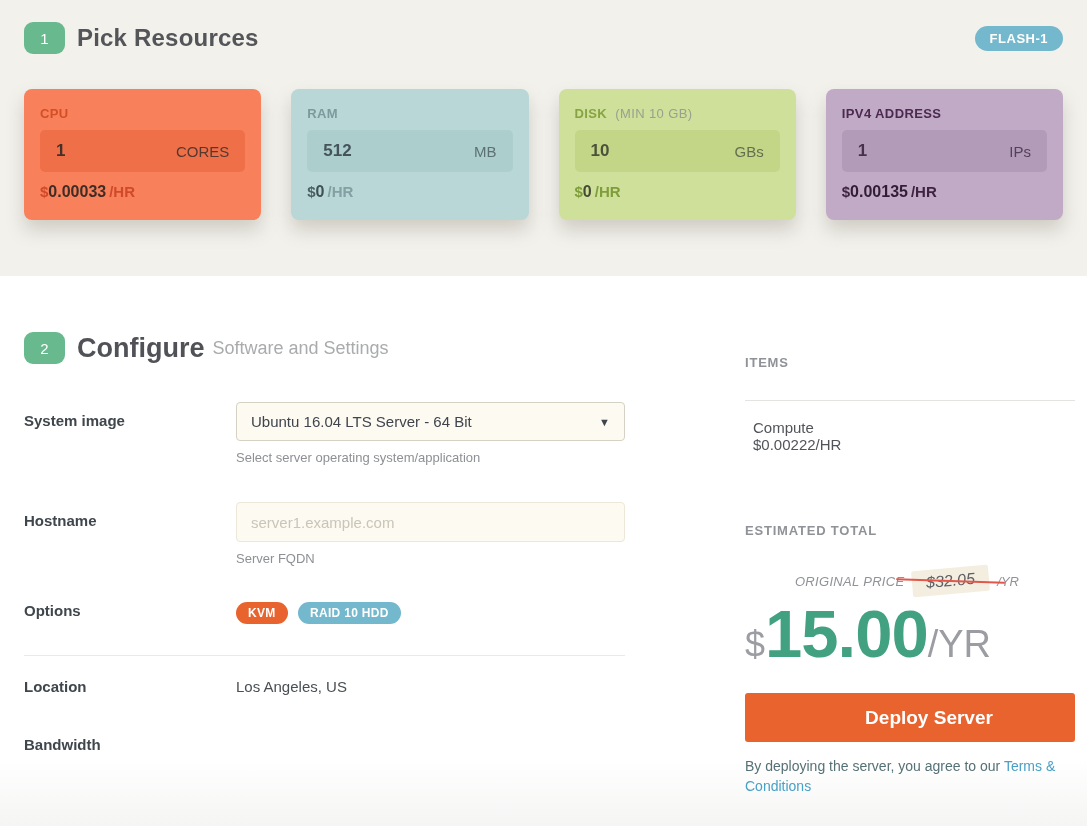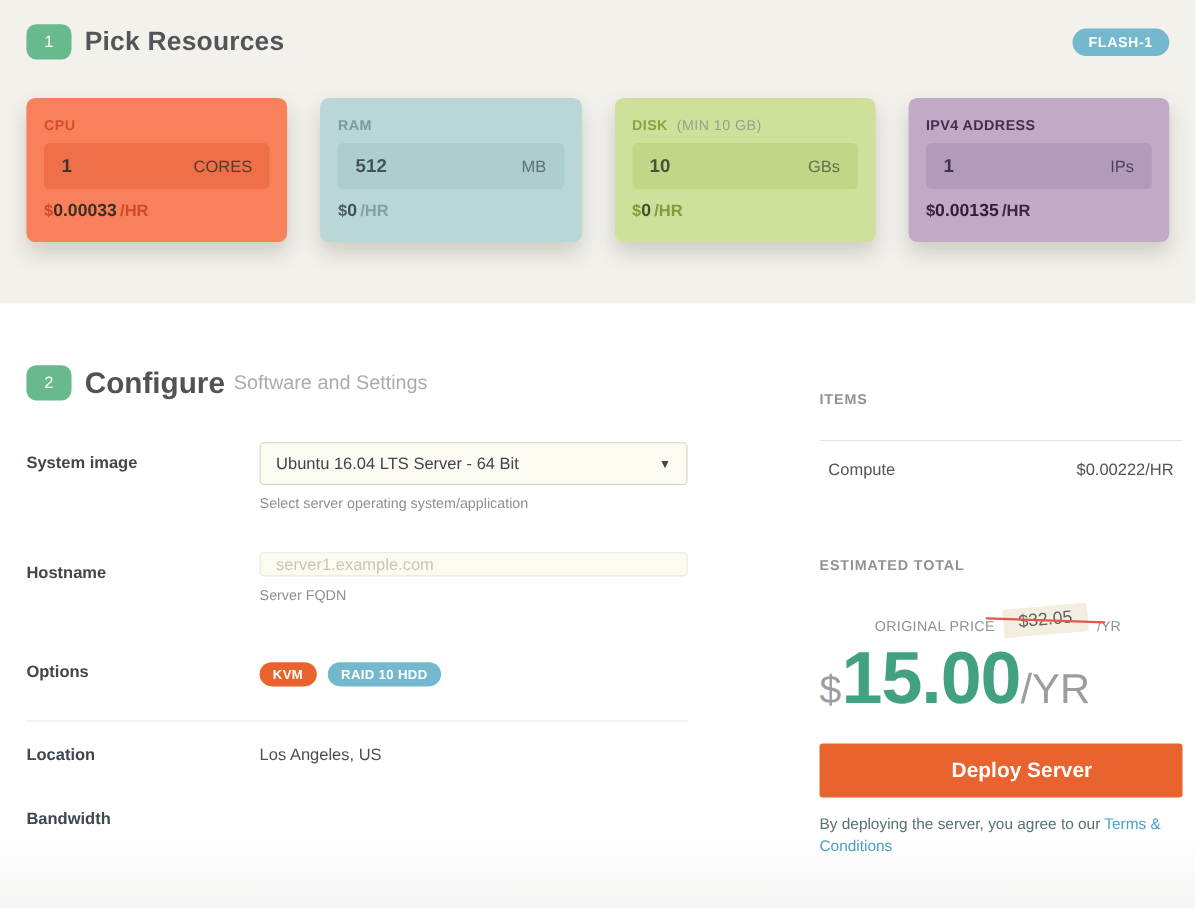--- a/index.html
+++ b/index.html
@@ -44,41 +44,41 @@
   .row-system   { top:126px; }
   .row-hostname { top:226px; }
   .row-options  { top:326px; }
   .row-location { top:402px; }
   .row-bandwidth{ top:460px; }
   .row-notes    { top:510px; }
 
   .select-box { height:39px; border:1px solid #d5d1c4; border-radius:4px; background:#fdfaf1;
     display:flex; align-items:center; padding:0 14px; font-size:15px; color:#3f454d; cursor:pointer; }
   .select-box .caret { margin-left:auto; font-size:11px; color:#3f454d; }
-  .text-input { width:100%; height:22px; border:1px solid #ece7d8; border-radius:4px;
+  .text-input { width:100%; height:40px; border:1px solid #ece7d8; border-radius:4px;
     background:#fdfaf1; padding:0 14px; font-size:15px; color:#3f454d;
     font-family:"Liberation Sans", sans-serif; }
   .text-input::placeholder { color:#c9c5ba; }
   .helper { margin-top:9px; font-size:13px; color:#8d9094; }
   .pill { display:inline-block; border-radius:999px; color:#fff; font-size:12px;
     font-weight:bold; padding:4px 12px; letter-spacing:0.3px; margin-right:6px; }
   .static-value { font-size:15px; color:#4a4f54; }
   .note-secondary { font-size:14px; color:#a0a3a7; margin-top:5px; }
   .note-primary { font-size:14px; color:#4a4f54; }
   .form-divider { position:absolute; left:24px; top:379px; width:601px; height:1px; background:#e9e9e8; }
 
   
   .summary { position:absolute; left:745px; top:79px; width:330px; }
   .mini-heading { font-size:13px; font-weight:bold; color:#8f9297; letter-spacing:0.8px; }
   .summary-divider { margin-top:30px; height:1px; background:#e3e3e2; }
   .item-row { margin-top:18px; display:flex; justify-content:space-between;
-    font-size:15px; color:#515459; padding:0 8px 0 8px; }
+    font-size:15px; color:#515459; padding:0 8px 0 8px;flex-direction:column; }
   .estimated-heading { margin-top:70px; }
-  .orig-row { margin-top:30px; display:flex; align-items:flex-end; justify-content:flex-end;
-    padding-right:56px; }
+  .orig-row { margin-top:30px; display:flex; align-items:center; justify-content:flex-end;
+    padding-right:56px;font-style:italic; }
   .orig-label { font-size:13px; color:#8f9297; letter-spacing:0.3px; }
   .sticker { position:relative; background:#f4eee0; padding:4px 14px; margin:0 8px;
     transform:rotate(-5deg); font-size:16px; color:#5e6065; border-radius:2px; }
   .sticker .strike { position:absolute; left:-16px; right:-16px; top:48%; height:2px;
     background:#e2574a; transform:rotate(7deg); border-radius:2px; }
   .orig-per { font-size:13px; color:#8f9297; }
   .big-price { margin-top:6px; display:flex; align-items:baseline; }
   .big-curr { font-size:36px; color:#9b9da3; }
   .big-amount { font-size:67px; font-weight:600; letter-spacing:-1px; line-height:1; }
   .big-per { font-size:38px; color:#9b9da3; }

